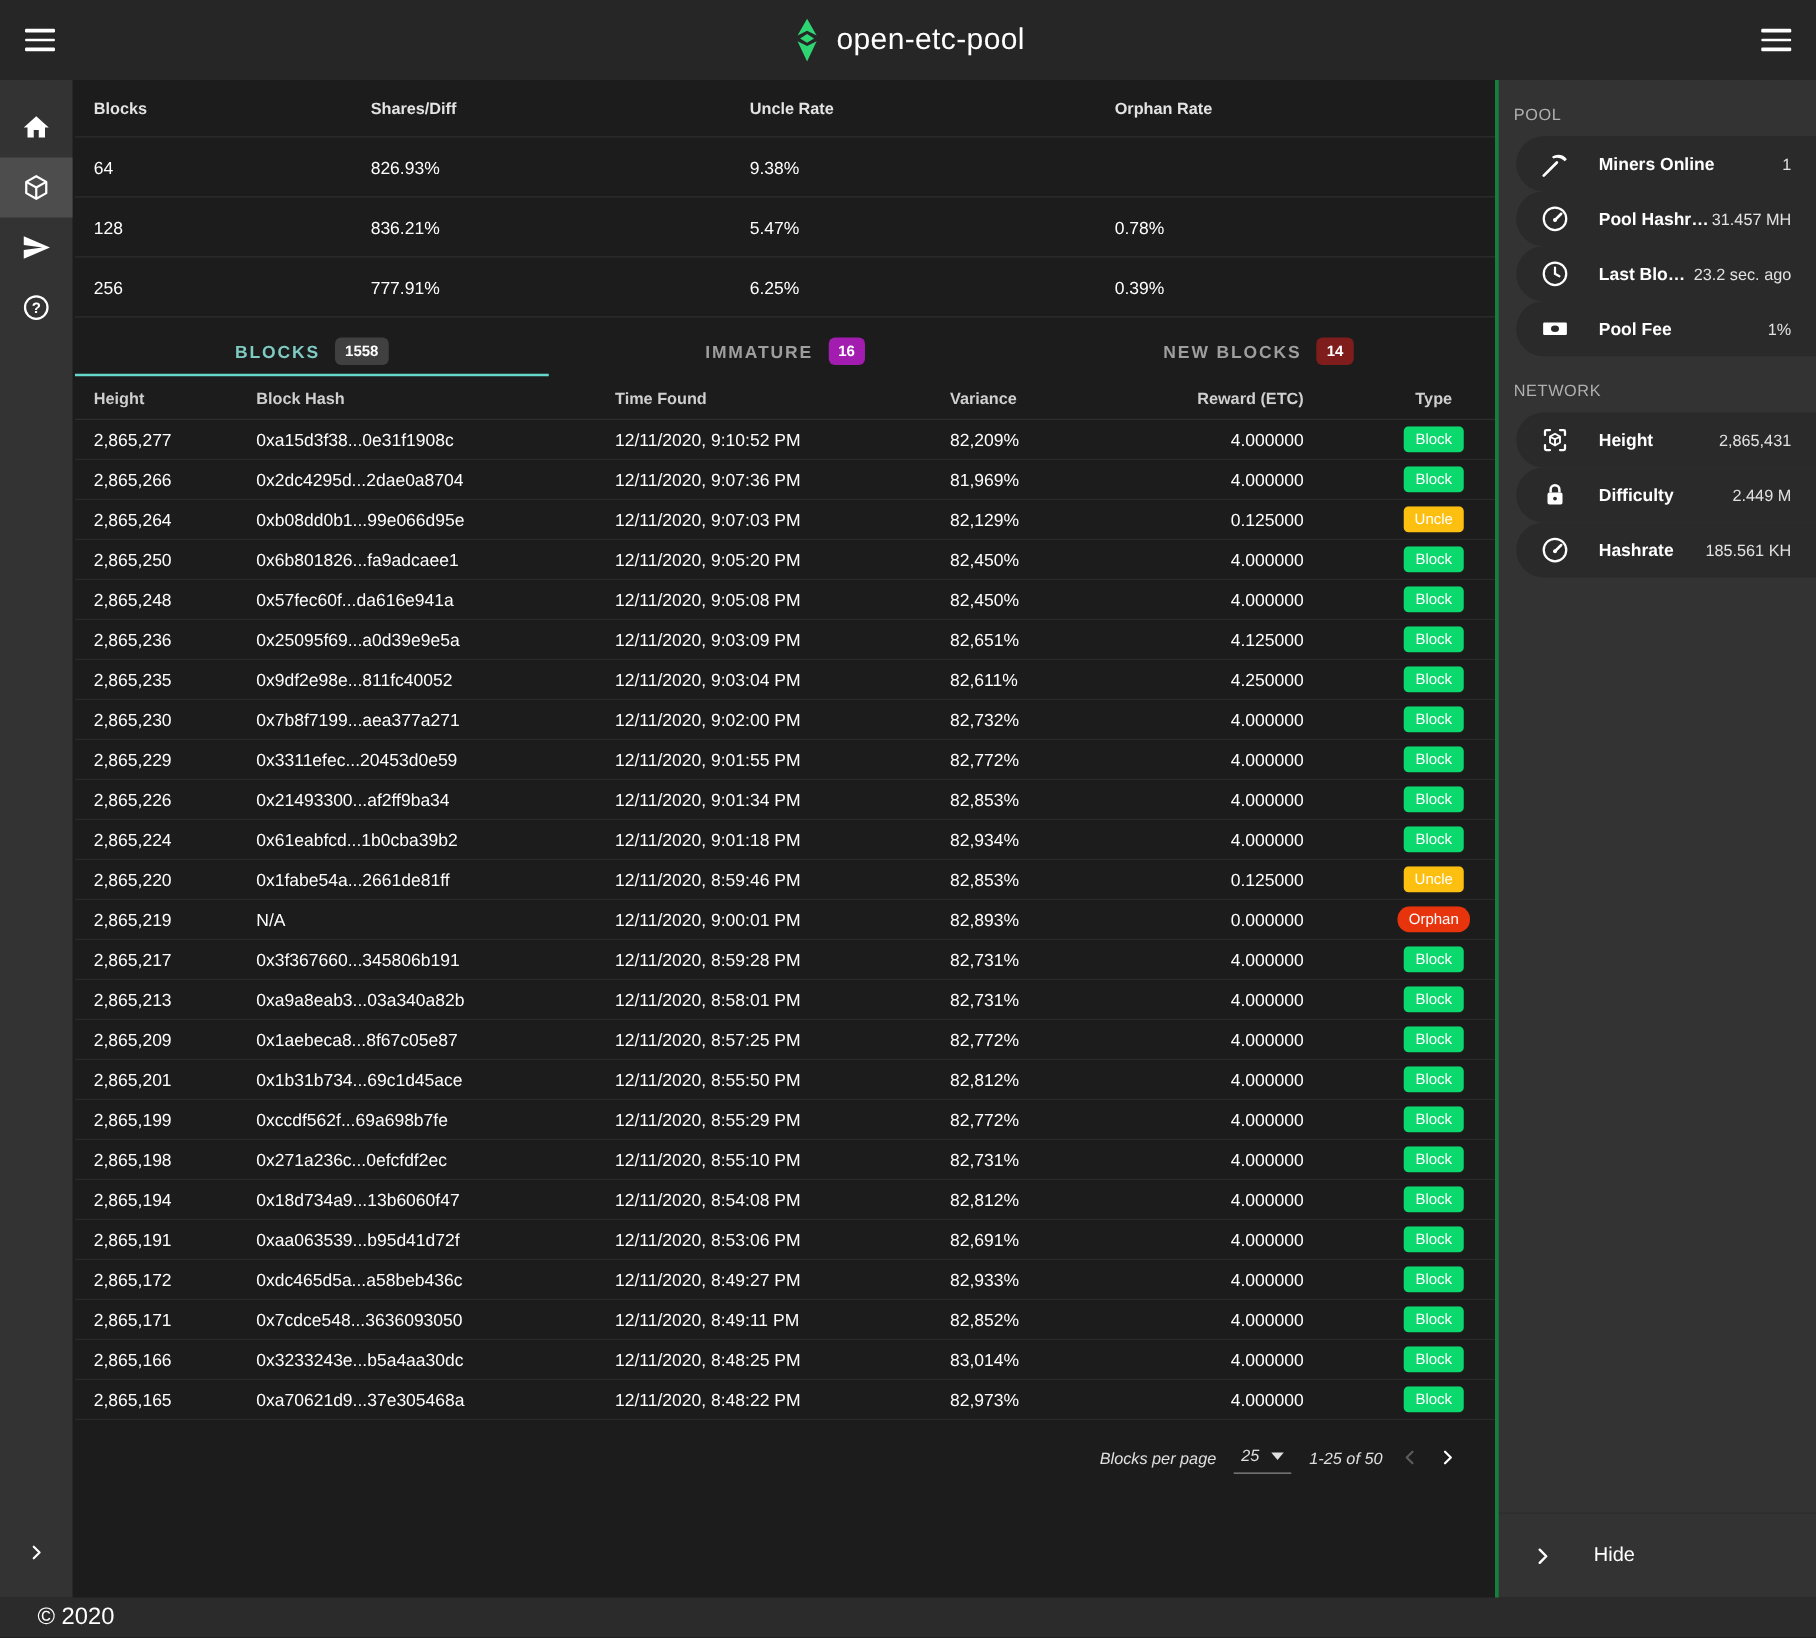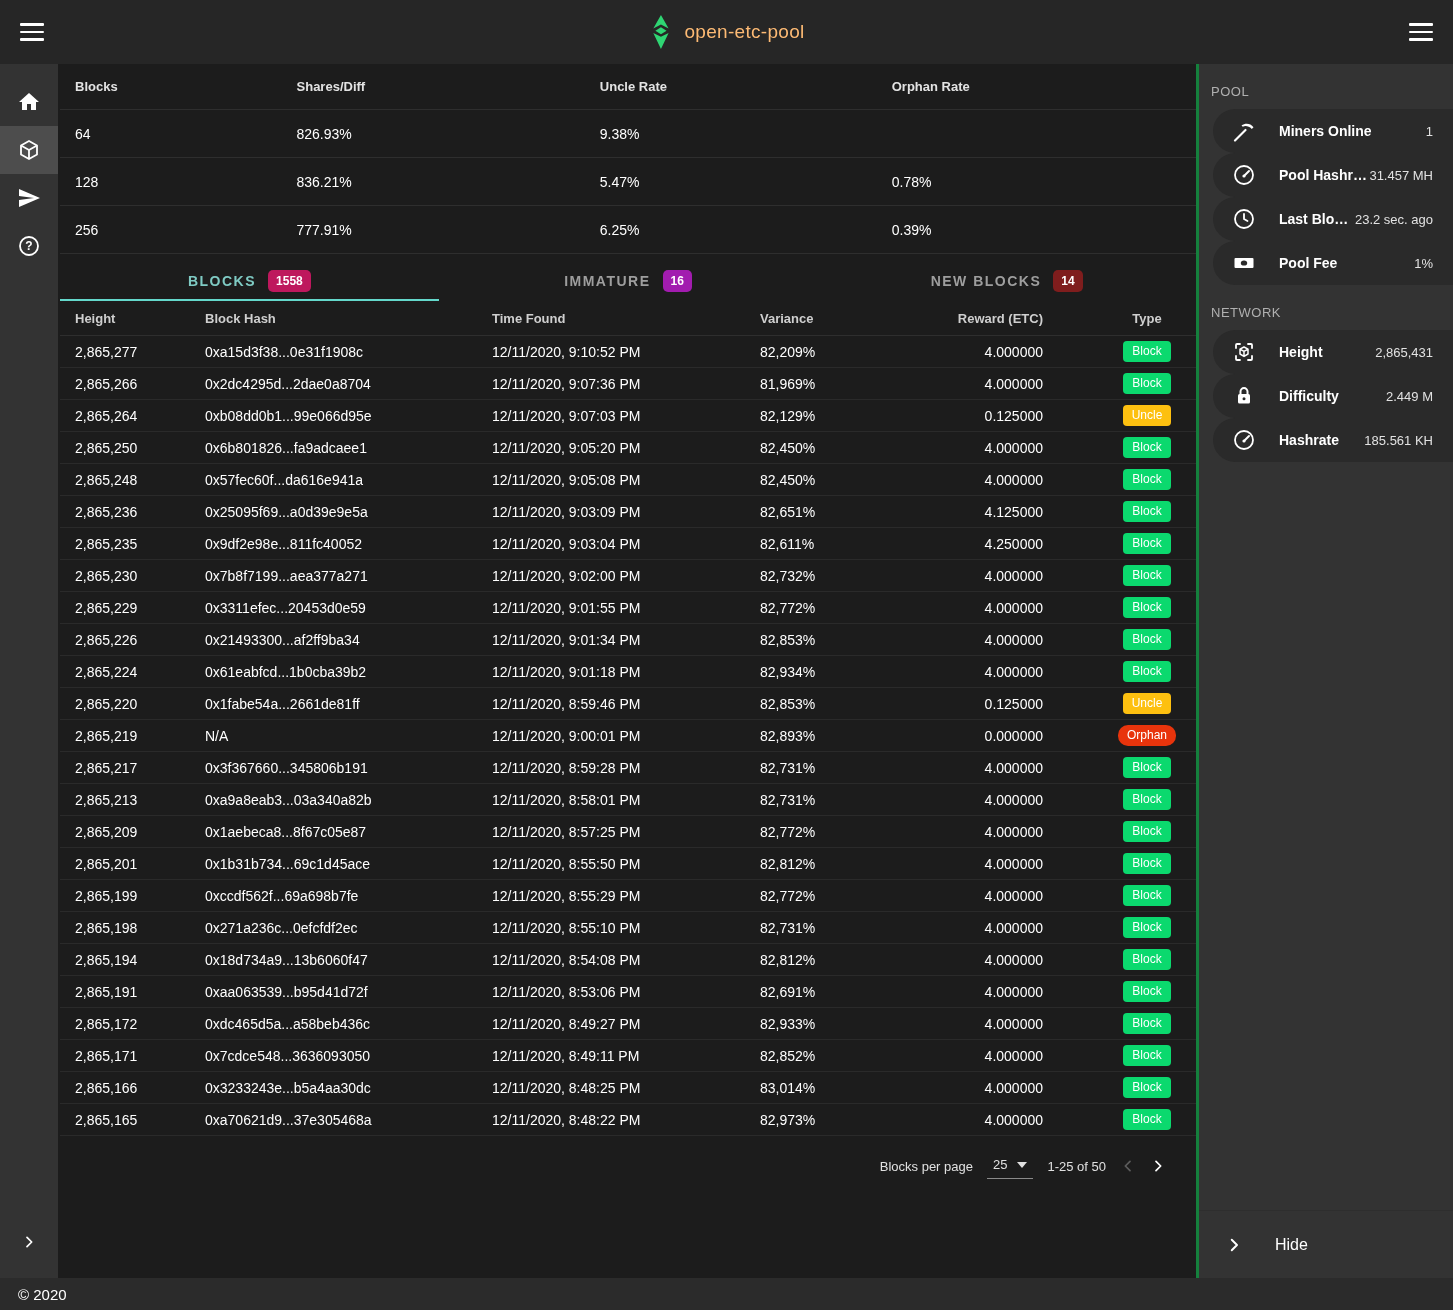--- a/index.html
+++ b/index.html
@@ -8,21 +8,21 @@
   .app { display:flex; flex-direction:column; width:1453px; height:1310px; }
 
   
   .topbar { height:64px; background:#262626; display:flex; align-items:center;
             justify-content:space-between; padding:0 20px; flex:0 0 64px; }
   .hamburger { width:24px; height:18px; display:flex; flex-direction:column;
                justify-content:space-between; cursor:pointer; }
   .hamburger span { display:block; height:2.6px; background:#fff; border-radius:1px; }
   .brand { display:flex; align-items:center; gap:12px; position:absolute; left:50%;
            transform:translateX(-50%); }
-  .brand-title { font-size:19px; color:#fdba74; letter-spacing:0.3px; }
+  .brand-title { font-size:24px; color:#ffffff; letter-spacing:0.3px; }
 
   
   .mid { flex:1 1 auto; display:flex; min-height:0; }
 
   
   .leftrail { width:58px; background:#333333; display:flex; flex-direction:column;
               align-items:center; padding-top:14px; position:relative; }
   .rail-item { width:58px; height:48px; display:flex; align-items:center;
                justify-content:center; cursor:pointer; }
   .rail-item.active { background:#4d4d4d; }
@@ -63,21 +63,21 @@
   .c-reward { text-align:right; padding-left:0; padding-right:55px; }
   .c-type { padding-left:0; display:flex; justify-content:center; }
   .badge { display:inline-block; padding:3px 9px; border-radius:4px; font-size:12px;
            color:#fff; line-height:15px; }
   .badge-block { background:#0bd96e; }
   .badge-uncle { background:#fdc010; }
   .badge-orphan { background:#e8340c;border-radius:10px; }
 
   
   .pager { height:60px; display:flex; align-items:center; justify-content:flex-end;
-           gap:14px; padding-right:30px; font-size:13px; color:#e0e0e0; }
+           gap:14px; padding-right:30px; font-size:13px; color:#e0e0e0;font-style:italic; }
   .per-page-select { display:flex; align-items:center; gap:10px; cursor:pointer;
                      border-bottom:1px solid #8a8a8a; padding:4px 6px 6px 6px; }
   .caret-down { width:0; height:0; border-left:5px solid transparent;
                 border-right:5px solid transparent; border-top:6px solid #e0e0e0; }
   .pg-arrow { font-size:18px; cursor:pointer; user-select:none; }
   .pg-arrow.disabled { color:#5c5c5c; cursor:default; }
 
   
   .rightbar { width:257px; background:#333333; border-left:3px solid #15803d;
               display:flex; flex-direction:column; position:relative; }
@@ -90,21 +90,21 @@
   .pill .p-label { font-size:14px; font-weight:bold; color:#fff; margin-left:22px;
                    white-space:nowrap; overflow:hidden; text-overflow:ellipsis; max-width:108px; }
   .pill .p-value { margin-left:auto; font-size:13px; color:#e2e2e2; white-space:nowrap; }
   .hide-row { position:absolute; bottom:0; left:0; width:100%; height:68px;
               border-top:1px solid #2e2e2e; display:flex; align-items:center;
               padding-left:26px; gap:32px; cursor:pointer; }
   .hide-label { font-size:16px; color:#fff; }
 
   
   .footer { height:32px; background:#2b2b2b; display:flex; align-items:center;
-            padding-left:18px; font-size:15px; color:#fff; flex:0 0 32px; }
+            padding-left:30px; font-size:19px; color:#fff; flex:0 0 32px; }
 
   svg { display:block; }
 </style>
 </head>
 <body>
 
 <div class="app">
 
   <div class="topbar" style="position:relative;">
     <div class="hamburger">
@@ -197,21 +197,21 @@
               <div>777.91%</div>
               <div>6.25%</div>
               <div>0.39%</div>
             </div>
           </div>
       </div>
 
       <div class="tabs">
         <div class="tab active">
           <span class="tab-label">BLOCKS</span>
-          <span class="tab-badge" style="background:#be185d;">1558</span>
+          <span class="tab-badge" style="background:#404040;">1558</span>
         </div>
         <div class="tab">
           <span class="tab-label">IMMATURE</span>
           <span class="tab-badge" style="background:#a21caf;">16</span>
         </div>
         <div class="tab">
           <span class="tab-label">NEW BLOCKS</span>
           <span class="tab-badge" style="background:#7f1d1d;">14</span>
         </div>
       </div>

